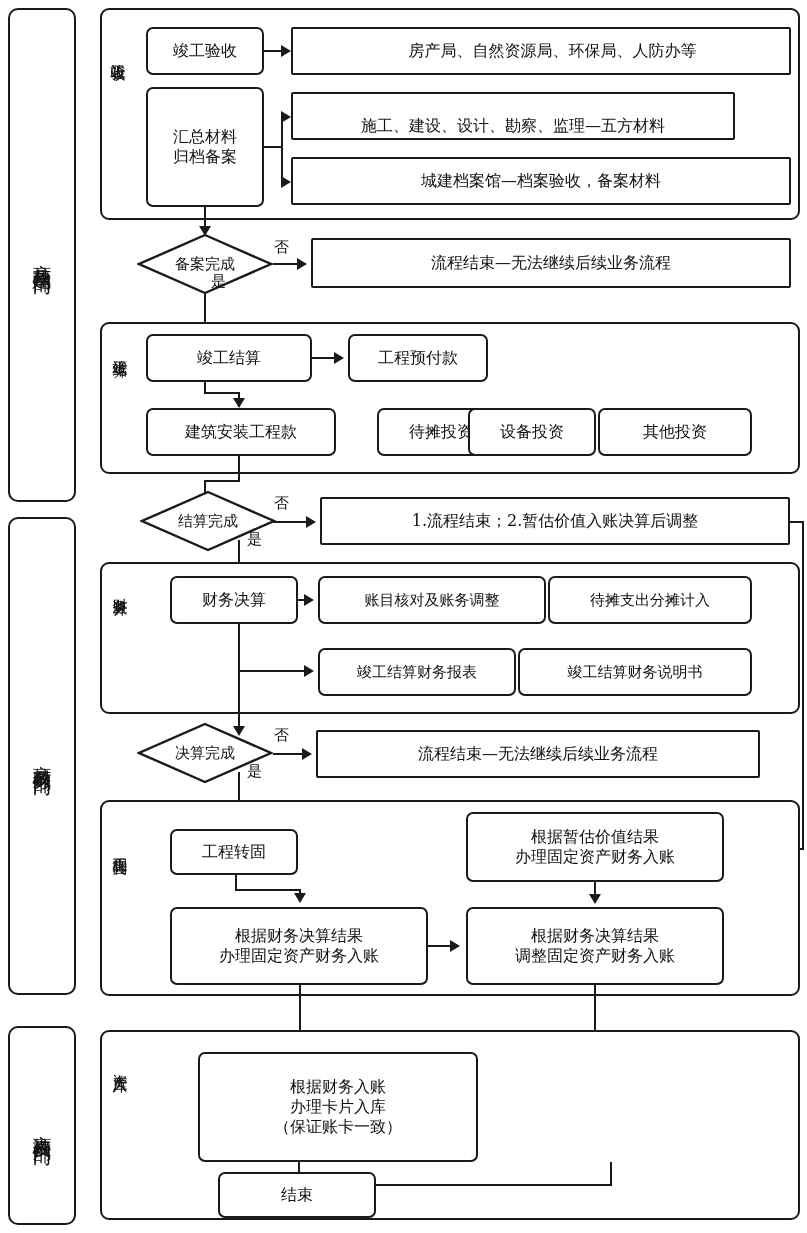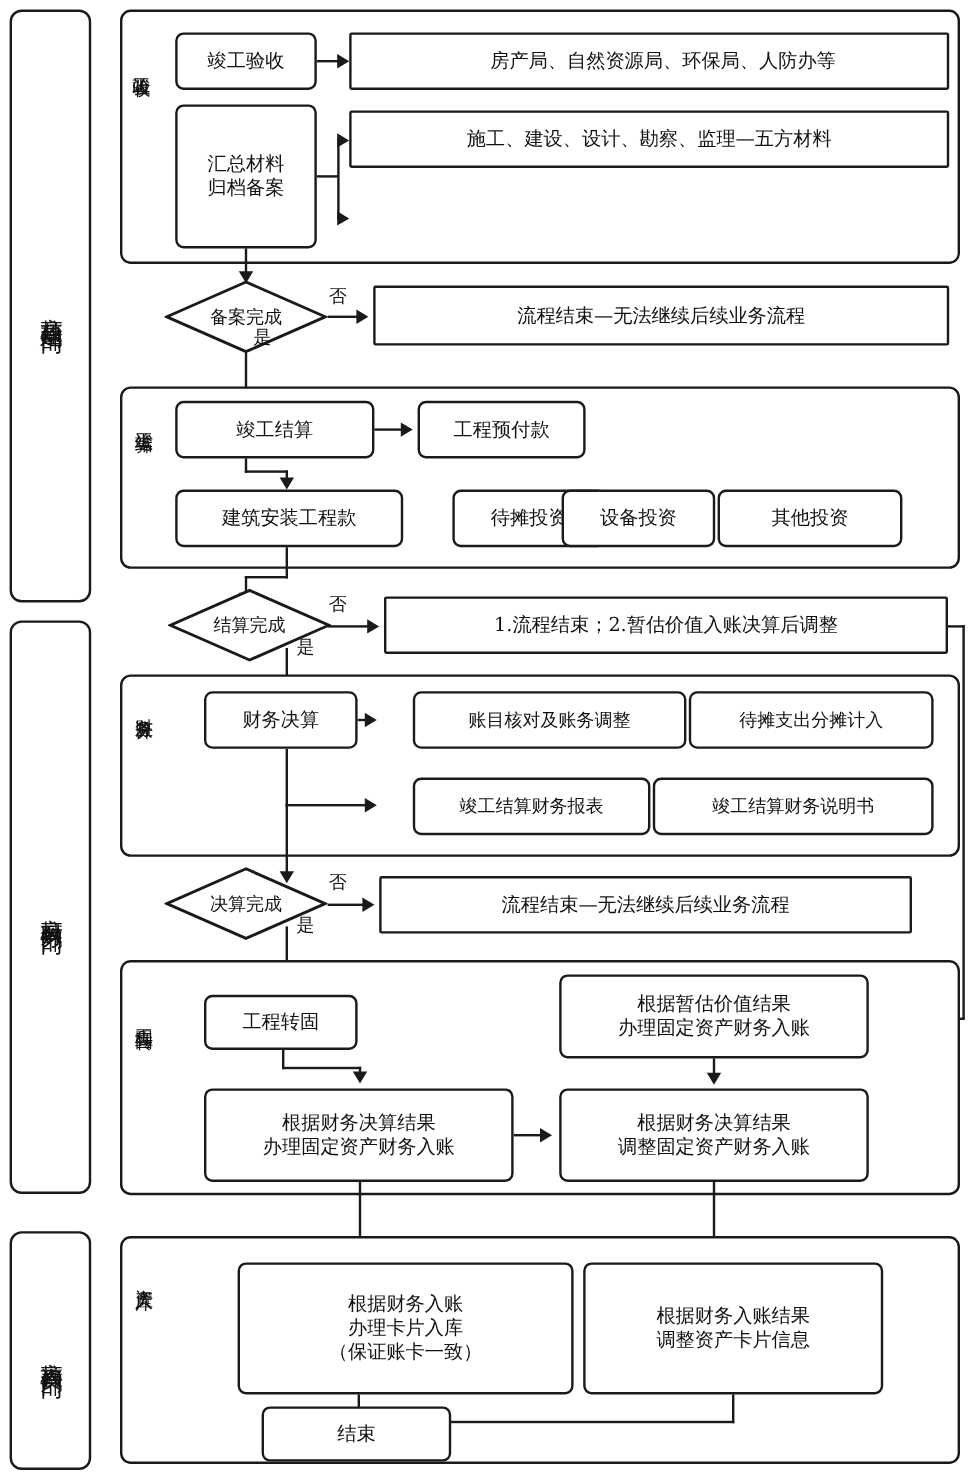--- a/index.html
+++ b/index.html
@@ -22,21 +22,21 @@
   .grouplabel{
     position:absolute;writing-mode:vertical-rl;text-orientation:upright;
     font-size:15px;letter-spacing:1px;color:#111;line-height:1.0;white-space:nowrap;
   }
   .box{
     position:absolute;border:2.2px solid #1a1a1a;border-radius:7px;background:#fff;
     box-sizing:border-box;display:flex;align-items:center;justify-content:center;
     text-align:center;font-size:16px;color:#111;line-height:1.25;padding:2px 4px;
   }
   .box.sq{border-radius:2px;}
-  .box.small{font-size:15px;margin-left:26px;}
+  .box.small{font-size:15px;}
   .diamond{
     position:absolute;box-sizing:border-box;
   }
   .diamond .dshape{position:absolute;inset:0;}
   .diamond .dlabel{
     position:absolute;inset:0;display:flex;align-items:center;justify-content:center;
     font-size:15px;color:#111;letter-spacing:0px;
   }
   
   .ln{position:absolute;background:#1a1a1a;}
@@ -71,22 +71,25 @@
   </div>
 
   <div class="box" style="left:146px;top:87px;width:118px;height:120px;white-space:pre-line;">
     <span>汇总材料
 归档备案</span>
   </div>
 
   <div class="box sq" style="left:291px;top:27px;width:500px;height:48px;padding-left:27px;">
     <span>房产局、自然资源局、环保局、人防办等</span>
   </div>
-  <div class="box sq" style="left:291px;top:92px;width:500px;height:48px;">
+  <div class="box sq" style="left:291px;top:92px;width:444px;height:48px;align-items:flex-end;">
     <span>施工、建设、设计、勘察、监理—五方材料</span>
+  </div>
+  <div class="box sq" style="left:291px;top:157px;width:500px;height:48px;">
+    <span>城建档案馆—档案验收，备案材料</span>
   </div>
 
   <div class="ln lh" style="left:264px;top:50px;width:18px;"></div>
   <div class="arw right" style="left:281px;top:45px;"></div>
 
   <div class="ln lh" style="left:264px;top:146px;width:18px;"></div>
   <div class="ln lv" style="left:281px;top:116px;height:66px;"></div>
   <div class="ln lh" style="left:281px;top:116px;width:6px;"></div>
   <div class="arw right" style="left:281px;top:111px;"></div>
   <div class="ln lh" style="left:281px;top:181px;width:6px;"></div>
@@ -261,24 +264,20 @@
   <div class="arw down" style="left:589px;top:1041px;"></div>
 
   <div class="group" style="left:100px;top:1030px;width:700px;height:190px;"></div>
   <div class="grouplabel" style="left:112px;top:1062px;">资产入库</div>
 
   <div class="box" style="left:158px;top:1052px;width:280px;height:110px;white-space:pre-line;margin-left:40px;">
     <span>根据财务入账
 办理卡片入库
 （保证账卡一致）</span>
   </div>
-  <div class="box" style="left:486px;top:1052px;width:250px;height:110px;white-space:pre-line;">
-    <span>根据财务入账结果
-调整资产卡片信息</span>
-  </div>
 
   <div class="ln lv" style="left:610px;top:1162px;height:24px;"></div>
   <div class="ln lh" style="left:298px;top:1184px;width:314px;"></div>
   <div class="ln lv" style="left:298px;top:1162px;height:24px;"></div>
   <div class="arw down" style="left:293px;top:1180px;"></div>
 
   <div class="box" style="left:218px;top:1172px;width:158px;height:46px;">
     <span>结束</span>
   </div>
 

